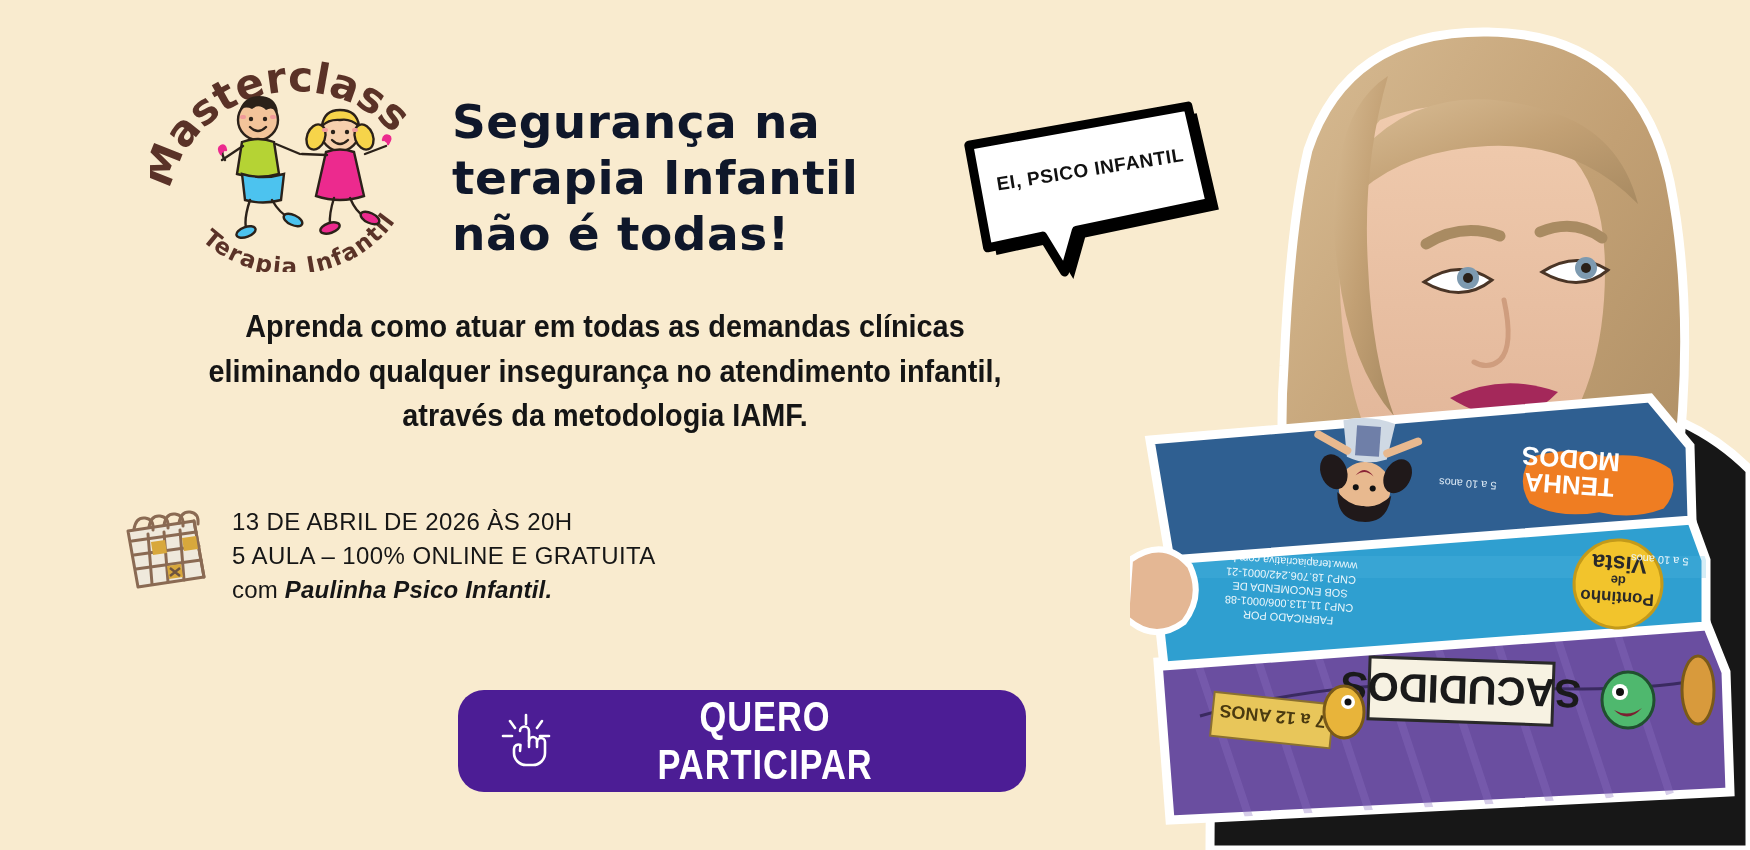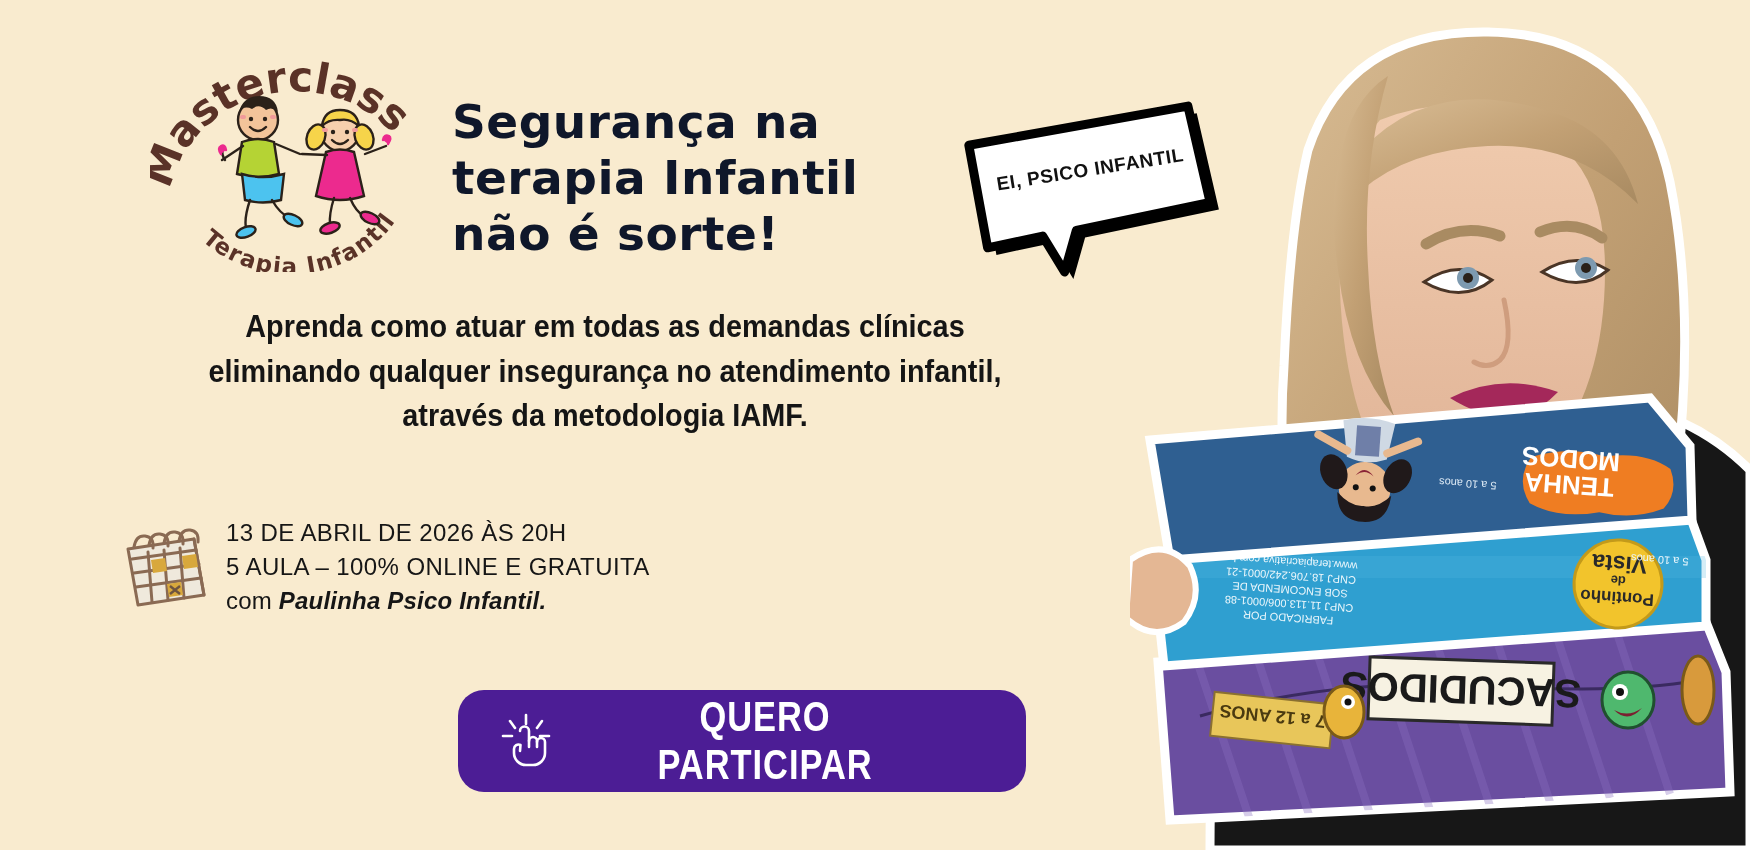--- a/index.html
+++ b/index.html
@@ -44,21 +44,21 @@
 
   
   #bubble-wrap{position:absolute;left:968px;top:118px;width:260px;height:165px;}
   #bubble-wrap svg{overflow:visible;}
   .bubble-text{
     font-family:"Liberation Sans", sans-serif;
     font-weight:700;font-size:19px;fill:#111;letter-spacing:.6px;
   }
 
   
-  #info{position:absolute;left:118px;top:505px;display:flex;align-items:center;gap:16px;margin-top:11px;}
+  #info{position:absolute;left:118px;top:505px;display:flex;align-items:flex-start;gap:22px;}
   #cal-icon{width:92px;height:88px;flex:0 0 auto;}
   #info-lines{
     font-family:"Liberation Sans", sans-serif;
     color:#161616;font-size:24px;line-height:1.42;letter-spacing:.4px;
   }
   #info-lines .i-line{display:block;white-space:nowrap;}
   #info-lines .i-line.mixed{letter-spacing:.2px;}
   #info-lines b{font-weight:700;font-style:italic;}
 
   
@@ -133,21 +133,21 @@
         <ellipse cx="180" cy="186" rx="10" ry="5" fill="#ec2a8e" transform="rotate(-18 180 186)"></ellipse>
         <ellipse cx="220" cy="176" rx="10" ry="5" fill="#ec2a8e" transform="rotate(25 220 176)"></ellipse>
         <path d="M238 102 q4 -6 1 -8 q-5 -2 -6 4" fill="#ec2a8e" stroke="#ec2a8e"></path>
       </g>
     </svg>
   </div>
 
   <div id="headline">
     <span class="hl-line">Segurança na</span>
     <span class="hl-line">terapia Infantil</span>
-    <span class="hl-line">não é sorte!</span>
+    <span class="hl-line">não é todas!</span>
   </div>
 
   <div id="bubble-wrap">
     <svg width="280" height="180" viewBox="0 0 280 180">
       <g transform="rotate(-6 130 70)">
         <path d="M14 22 L236 6 L248 104 L112 118 L96 158 L78 120 L22 126 Z" fill="#000"></path>
         <path d="M6 14 L228 -2 L240 96 L104 110 L88 150 L70 112 L14 118 Z" fill="#ffffff" stroke="#000" stroke-width="9" stroke-linejoin="round"></path>
         <text class="bubble-text" x="30" y="62" transform="rotate(-3 30 62)">EI, PSICO INFANTIL</text>
       </g>
     </svg>

